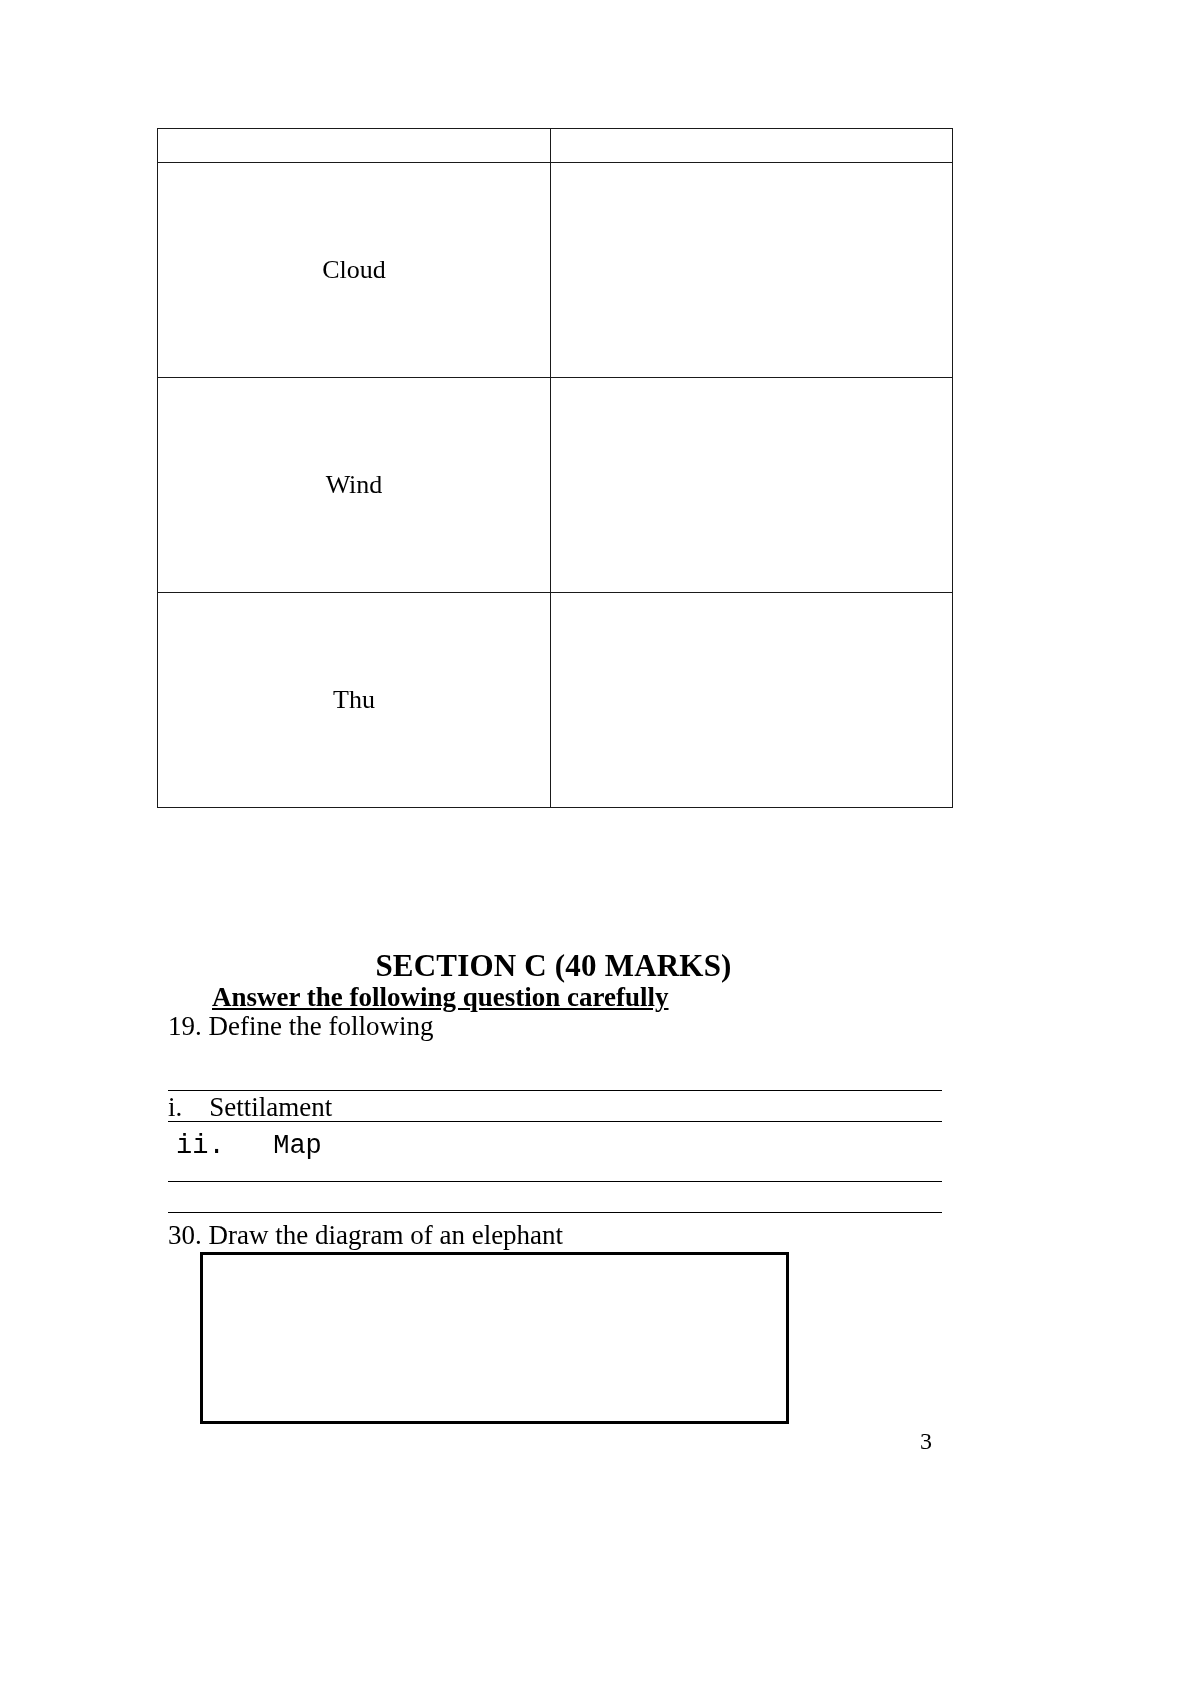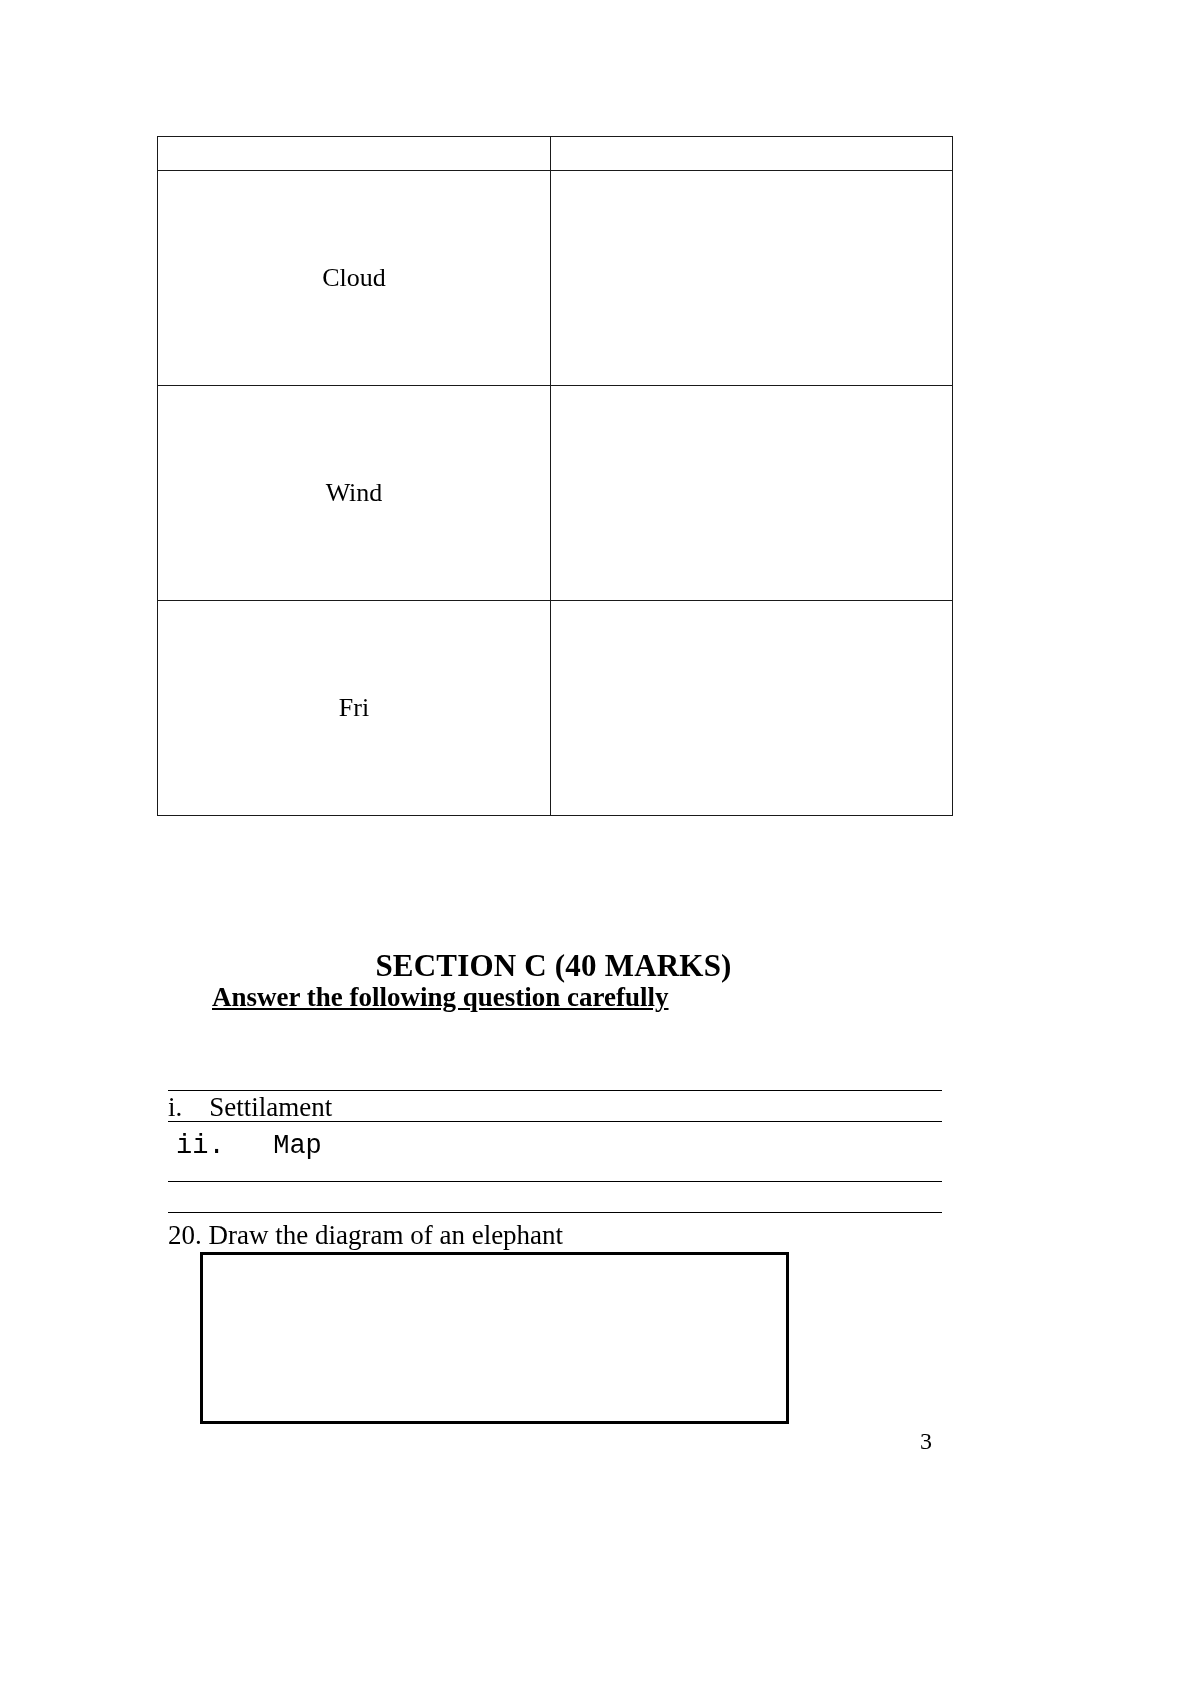--- a/index.html
+++ b/index.html
@@ -20,21 +20,21 @@
     position: absolute;
     left: 0; top: 0;
     width: 1191px;
     height: 1684px;
   }
 
   
   .match-table {
     position: absolute;
     left: 157px;
-    top: 136px;
+    top: 128px;
     width: 793px;
     border-collapse: collapse;
     table-layout: fixed;
   }
   .match-table td {
     border: 1.6px solid #1a1a1a;
     padding: 0;
     vertical-align: middle;
     text-align: center;
     font-size: 26px;
@@ -141,41 +141,42 @@
       </tr>
       <tr class="body-row">
         <td class="col-left">Cloud</td>
         <td class="col-right"></td>
       </tr>
       <tr class="body-row">
         <td class="col-left">Wind</td>
         <td class="col-right"></td>
       </tr>
       <tr class="body-row">
-        <td class="col-left">Fri</td>
+        <td class="col-left">Thu</td>
         <td class="col-right"></td>
       </tr>
     </tbody>
   </table>
 
   <div class="section-heading">SECTION C (40 MARKS)</div>
 
   <div class="instruction">Answer the following question carefully</div>
 
+  <div class="q-line q19">19. Define the following</div>
 
   <div class="q-line item-i">i.    Settilament</div>
 
   <div class="rule rule-1"></div>
   <div class="rule rule-2"></div>
 
   <div class="q-line item-ii">ii.   Map</div>
 
   <div class="rule rule-3"></div>
   <div class="rule rule-4"></div>
 
-  <div class="q-line q20">20. Draw the diagram of an elephant</div>
+  <div class="q-line q20">30. Draw the diagram of an elephant</div>
 
   <div class="draw-box"></div>
 
 
   <div class="page-number">3</div>
 
 </div>
 
 </body></html>

